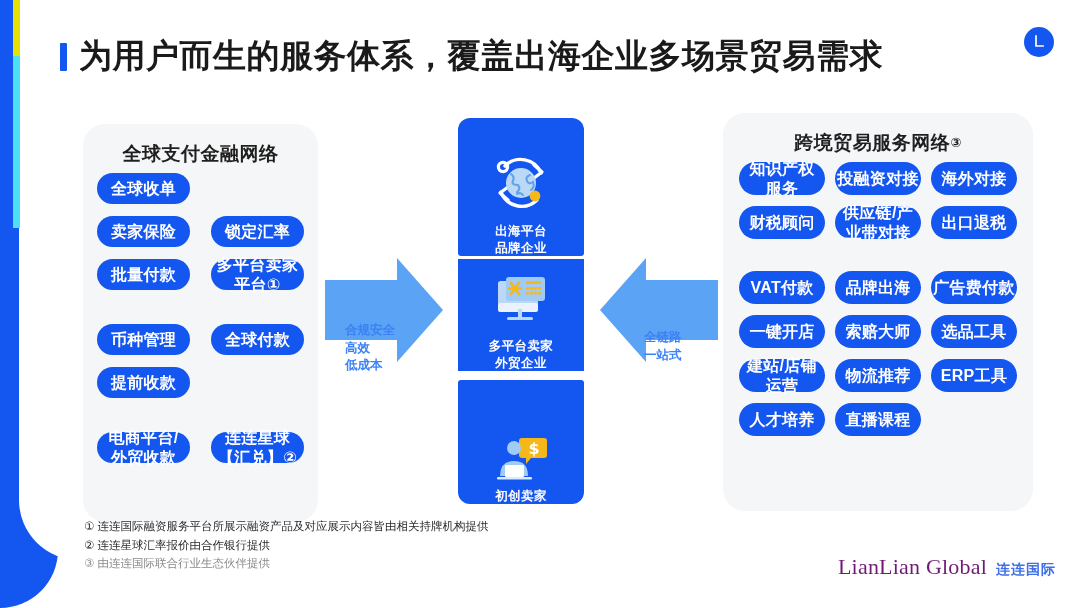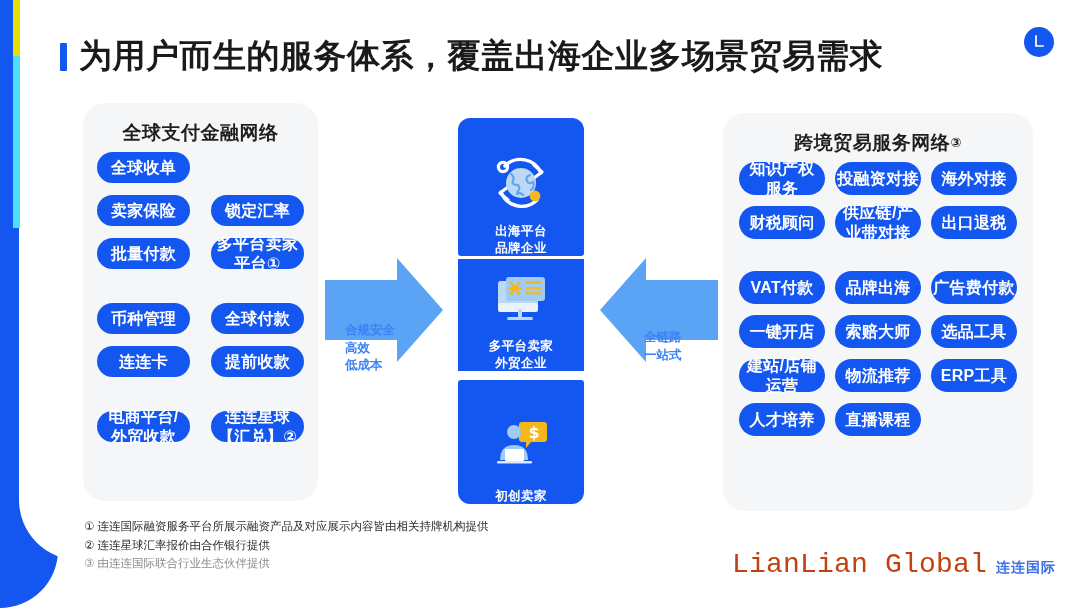--- a/index.html
+++ b/index.html
@@ -58,21 +58,21 @@
     display: flex; align-items: center; justify-content: center;
   }
   .brand-circle svg { display: block; }
 
   
   .panel {
     position: absolute;
     background: #F5F6F7;
     border-radius: 22px;
   }
-  .panel-left  { left: 83px;  top: 103px; width: 235px; height: 398px; }
+  .panel-left  { left: 83px;  top: 124px; width: 235px; height: 398px; }
   .panel-right { left: 723px; top: 113px; width: 310px; height: 398px; }
 
   .panel-title {
     text-align: center;
     font-size: 19px; font-weight: bold; color: #1f1f1f;
     margin-top: 17px; letter-spacing: 0.5px;
   }
   .panel-title .sup {
     font-size: 13px; vertical-align: 2px; font-weight: bold;
   }
@@ -137,21 +137,21 @@
     margin-top: 16px;
     display: flex; align-items: center; justify-content: center;
   }
   .ccard-2 .glyph { margin-top: 10px; }
   .ccard-3 .glyph { margin-top: 12px; }
   .ccard .clabel {
     font-size: 12.5px; font-weight: bold; line-height: 1.32;
     text-align: center; white-space: pre-line;
     margin-top: 9px; letter-spacing: 0.4px;
   }
-  .ccard-3 .clabel { margin-top: 16px; }
+  .ccard-3 .clabel { margin-top: 0; }
 
   
   .arrow-wrap { position: absolute; }
   .arrow-left-wrap  { left: 325px; top: 258px; width: 118px; height: 104px; }
   .arrow-right-wrap { left: 600px; top: 258px; width: 118px; height: 104px; }
   .arrow-wrap svg { position: absolute; left: 0; top: 0; }
   .arrow-label {
     position: absolute;
     color: #3b82f6; font-size: 12.5px; font-weight: bold;
     line-height: 1.4; white-space: pre-line; margin-top: 36px;
@@ -166,22 +166,22 @@
   }
   .footnotes div { white-space: nowrap; }
   .fn-3 { color: #8a8a8a; }
 
   
   .logo {
     position: absolute; right: 24px; bottom: 28px;
     display: flex; align-items: baseline; gap: 9px;
   }
   .logo-en {
-    font-size: 28px; color: #c2410c; letter-spacing: 0.2px;
-    font-family: Liberation Mono, monospace;
+    font-size: 22px; color: #701a75; letter-spacing: 0.2px;
+    font-family: Liberation Serif, serif;
   }
   .logo-cn {
     font-size: 14px; color: #3D6FE8; font-weight: bold; letter-spacing: 1px;
   }
 </style>
 </head>
 <body>
 
 <div id="slide">
 
@@ -213,21 +213,20 @@
 
       <div class="pill">批量付款</div>
       <div class="pill">多平台卖家
 平台①</div>
 
       <div class="gap-row"></div>
 
       <div class="pill">币种管理</div>
       <div class="pill">全球付款</div>
 
-      <div class="pill">连连卡</div>
       <div class="pill">提前收款</div>
 
       <div class="gap-row"></div>
 
       <div class="pill">电商平台/
 外贸收款</div>
       <div class="pill">连连星球
 【汇兑】②</div>
     </div>
   </div>

